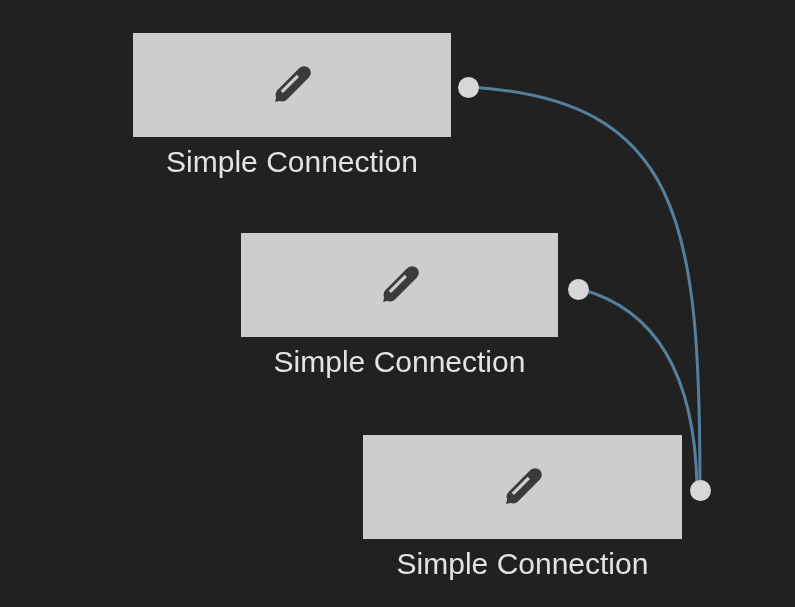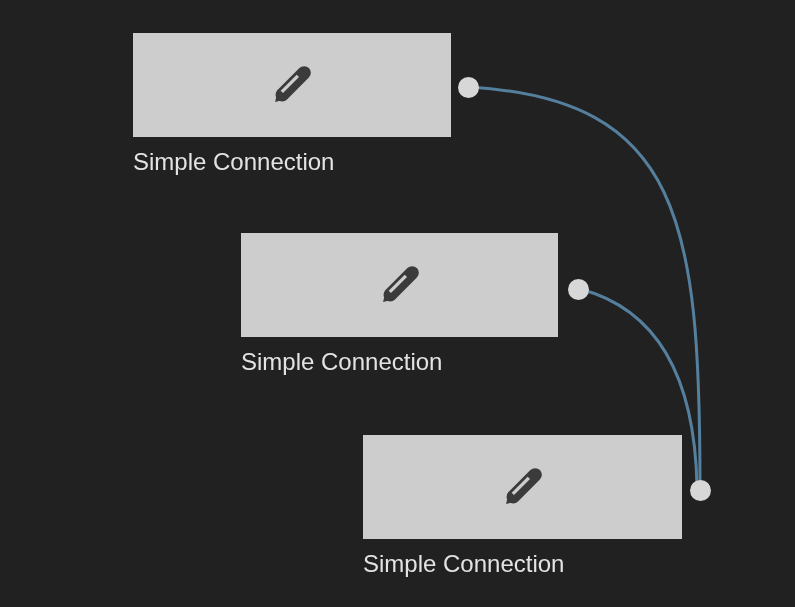--- a/index.html
+++ b/index.html
@@ -28,22 +28,22 @@
     align-items: center;
     justify-content: center;
   }
   .node svg {
     width: 52px;
     height: 52px;
     display: block;
   }
   .node-label {
     position: absolute;
-    text-align: left;
-    font-size: 24px;
+    text-align: center;
+    font-size: 30px;
     line-height: 36px;
     white-space: nowrap;
   }
   .port {
     position: absolute;
     width: 21px;
     height: 21px;
     border-radius: 50%;
   }
 </style>

